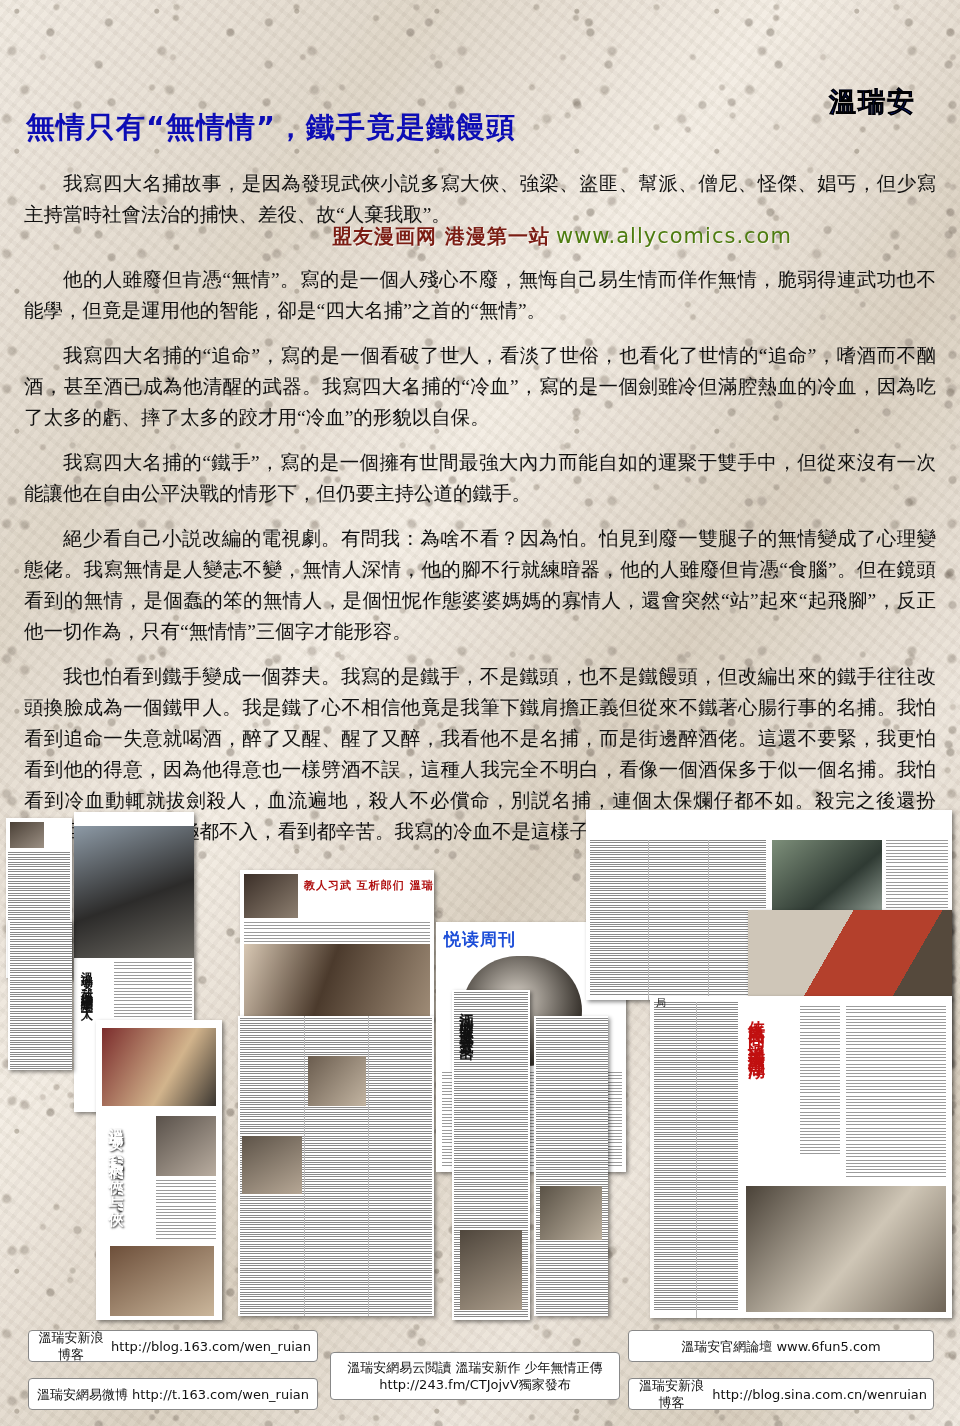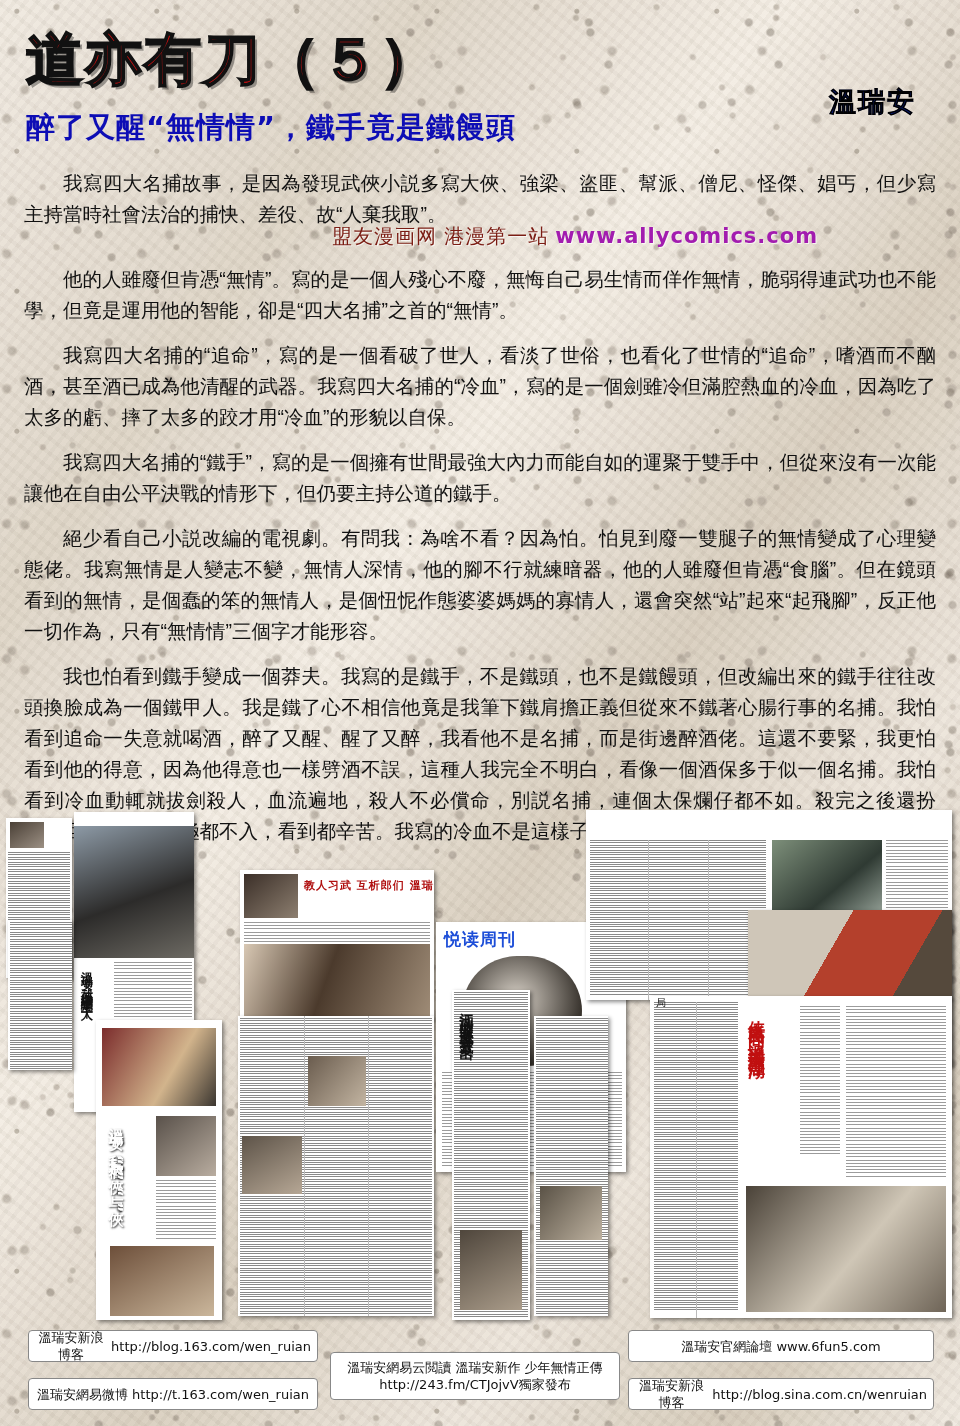--- a/index.html
+++ b/index.html
@@ -71,34 +71,34 @@
   .subtitle{
     position:absolute;left:26px;top:108px;
     font-weight:bold;font-size:29px;color:#0d0db5;
     letter-spacing:1px;white-space:nowrap;
   }
 
   
   .article{
     position:absolute;left:24px;top:168px;width:912px;
     font-size:19.5px;line-height:31px;color:#111;
-    font-family:Liberation Sans, sans-serif;
+    font-family:Liberation Serif, serif;
     text-align:justify;
   }
   .article p{margin:0 0 14px 0;text-indent:0;}
   .article p.ind{text-indent:2em;}
 
   
   .watermark{
     position:absolute;left:332px;top:222px;width:600px;height:28px;
     display:flex;align-items:center;gap:6px;white-space:nowrap;
   }
-  .wm-cn{font-size:20px;font-weight:normal;color:#7b1d14;letter-spacing:1px;
+  .wm-cn{font-size:20px;font-weight:bold;color:#7b1d14;letter-spacing:1px;
     text-shadow:1px 1px 0 rgba(255,255,255,.7);}
-  .wm-en{font-size:21px;font-weight:bold;color:#a21caf;letter-spacing:1px;
+  .wm-en{font-size:21px;font-weight:normal;color:#4d7c0f;letter-spacing:1px;
     font-family:"DejaVu Sans","Liberation Sans",sans-serif;
     text-shadow:1px 1px 0 rgba(255,255,255,.7);}
 
   
   .collage{position:absolute;left:0;top:810px;width:960px;height:520px;}
   .clip{position:absolute;background:#fff;box-shadow:2px 2px 4px rgba(0,0,0,.45);overflow:hidden;}
   .txtlines{
     width:100%;height:100%;
     background-image:repeating-linear-gradient(to bottom, #4a4a4a 0 1px, rgba(255,255,255,0) 1px 3.2px);
     opacity:.55;
@@ -130,23 +130,22 @@
   }
 </style>
 </head>
 <body>
 
 <div class="bg"></div>
 <div class="bg2"></div>
 
 <div class="wrap">
 
-  <div class="title-main">道亦有刀（５）</div>
   <div class="author">溫瑞安</div>
-  <div class="subtitle">醉了又醒“無情情”，鐵手竟是鐵饅頭</div>
+  <div class="subtitle">無情只有“無情情”，鐵手竟是鐵饅頭</div>
 
   <div class="article">
     <p class="ind">我寫四大名捕故事，是因為發現武俠小説多寫大俠、強梁、盜匪、幫派、僧尼、怪傑、娼丐，但少寫主持當時社會法治的捕快、差役、故“人棄我取”。</p>
     <p class="ind" style="margin-top:34px;">他的人雖廢但肯憑“無情”。寫的是一個人殘心不廢，無悔自己易生情而佯作無情，脆弱得連武功也不能學，但竟是運用他的智能，卻是“四大名捕”之首的“無情”。</p>
     <p class="ind">我寫四大名捕的“追命”，寫的是一個看破了世人，看淡了世俗，也看化了世情的“追命”，嗜酒而不酗酒，甚至酒已成為他清醒的武器。我寫四大名捕的“冷血”，寫的是一個劍雖冷但滿腔熱血的冷血，因為吃了太多的虧、摔了太多的跤才用“冷血”的形貌以自保。</p>
     <p class="ind">我寫四大名捕的“鐵手”，寫的是一個擁有世間最強大內力而能自如的運聚于雙手中，但從來沒有一次能讓他在自由公平決戰的情形下，但仍要主持公道的鐵手。</p>
     <p class="ind">絕少看自己小説改編的電視劇。有問我：為啥不看？因為怕。怕見到廢一雙腿子的無情變成了心理變態佬。我寫無情是人變志不變，無情人深情，他的腳不行就練暗器，他的人雖廢但肯憑“食腦”。但在鏡頭　看到的無情，是個蠢的笨的無情人，是個忸怩作態婆婆媽媽的寡情人，還會突然“站”起來“起飛腳”，反正他一切作為，只有“無情情”三個字才能形容。</p>
     <p class="ind">我也怕看到鐵手變成一個莽夫。我寫的是鐵手，不是鐵頭，也不是鐵饅頭，但改編出來的鐵手往往改頭換臉成為一個鐵甲人。我是鐵了心不相信他竟是我筆下鐵肩擔正義但從來不鐵著心腸行事的名捕。我怕看到追命一失意就喝酒，醉了又醒、醒了又醉，我看他不是名捕，而是街邊醉酒佬。這還不要緊，我更怕看到他的得意，因為他得意也一樣劈酒不誤，這種人我完全不明白，看像一個酒保多于似一個名捕。我怕看到冷血動輒就拔劍殺人，血流遍地，殺人不必償命，別説名捕，連個太保爛仔都不如。殺完之後還扮酷，回劍入鞘時插極都不入，看到都辛苦。我寫的冷血不是這樣子。</p>
   </div>
 

